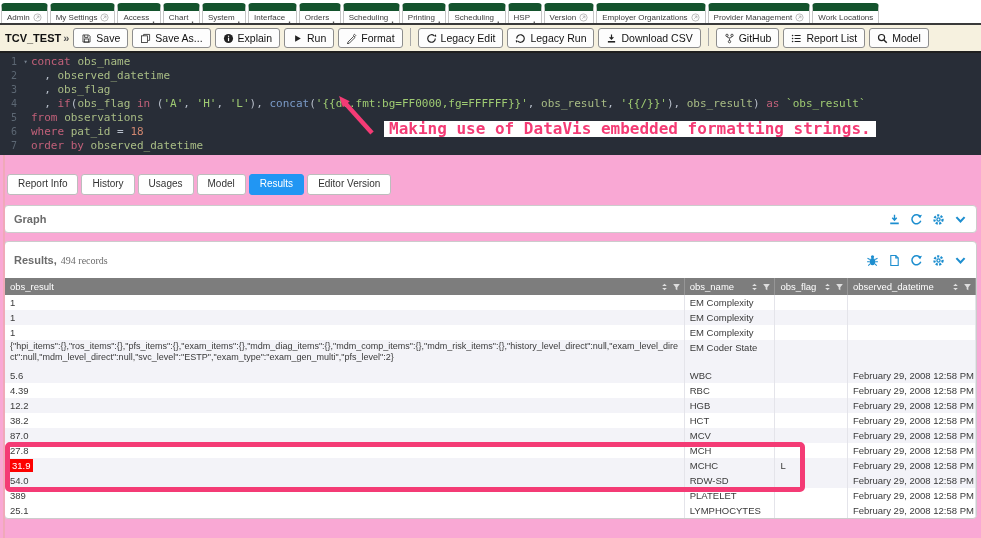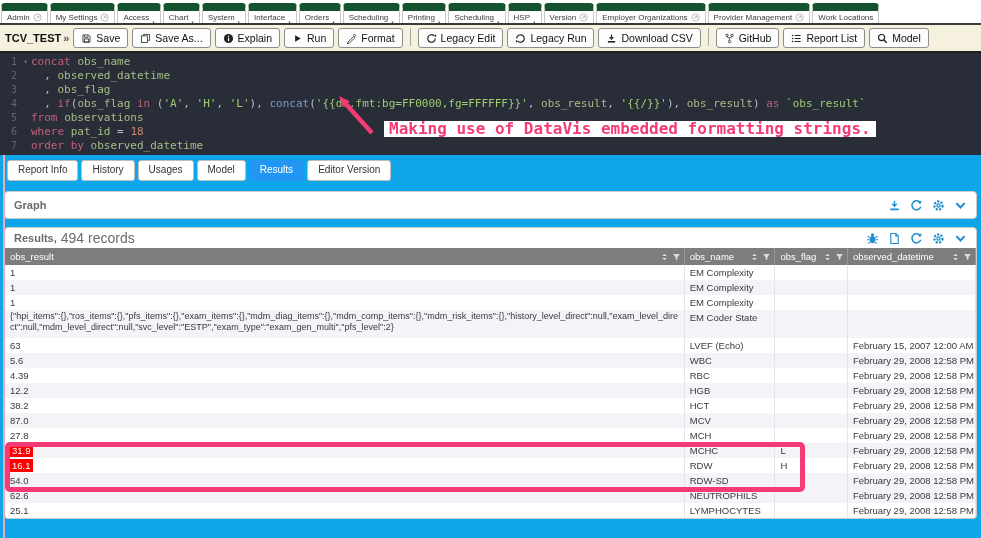--- a/index.html
+++ b/index.html
@@ -26,32 +26,32 @@
   
   .editor{position:relative;height:102px;background:#282d37;font-family:"DejaVu Sans Mono",monospace;font-size:11px;line-height:14px;padding:2px 0;color:#c0c5ce;}
   .eline{display:flex;white-space:pre;}
   .lnum{flex:0 0 20px;text-align:right;color:#5c6773;font-size:10px;padding-right:3px;}
   .fold{flex:0 0 11px;color:#77828f;font-size:7px;text-align:center;}
   .tk-kw{color:#c16079}.tk-id{color:#a9bd85}.tk-str{color:#9fcb72}.tk-fn{color:#7b9bc8}.tk-num{color:#d08770}.tk-pl{color:#b8bfca}
   .anno-arrow{position:absolute;left:330px;top:40px;width:60px;height:45px;pointer-events:none;}
   .anno-label{position:absolute;left:384px;top:68px;background:#fff;color:var(--pink);font-family:"DejaVu Sans Mono",monospace;font-weight:bold;font-size:16px;padding:1px 5px;white-space:nowrap;}
 
   
-  .content{position:absolute;top:155px;left:0;right:0;bottom:0;background:#0ea5e9;padding-top:2px;}
+  .content{position:absolute;top:155px;left:0;right:0;bottom:0;background:#f9a8d4;padding-top:16px;}
   .left-accent{position:absolute;left:3px;top:0;width:2px;bottom:0;background:#f0a9b9;}
   .tabbar{display:flex;gap:3px;padding:3px 0 0 7px;height:26px;}
   .ptab{background:#fff;border:1px solid #bdbdbd;border-radius:3px;padding:3px 10px;font-size:10px;color:#333;height:21px;white-space:nowrap;cursor:pointer;}
   .ptab.active{background:var(--tabblue);border-color:var(--tabblue);color:#fff;}
 
   .panel{background:#fff;border:1px solid #ccc;border-radius:4px;margin:8px 4px 0;overflow:hidden;}
   .phead{display:flex;align-items:center;padding:0 9px;}
   .phead.graph{height:26px;}
-  .phead.results{height:20px;}
+  .phead.results{height:36px;}
   .ptitle{font-weight:bold;font-size:11px;color:#6b6b6b;}
-  .psub{font-size:14px;color:#6b6b6b;margin-left:4px;}
+  .psub{font-size:10px;color:#6b6b6b;margin-left:4px;font-family:Liberation Serif, serif;}
   .picons{margin-left:auto;display:flex;gap:9px;align-items:center;color:var(--blue);}
   .picons .ic{display:inline-flex;cursor:pointer;}
   .picons .ic svg{width:13px;height:13px;}
 
   table.rtable{width:100%;border-collapse:collapse;table-layout:fixed;font-size:9.5px;}
   .rtable th{background:#7d7d7d;color:#fff;font-weight:normal;text-align:left;padding:2px 5px;height:17px;border-right:1px solid #969696;position:relative;font-size:9.5px;cursor:pointer;}
   .hicons{position:absolute;right:3px;top:50%;transform:translateY(-50%);display:flex;gap:3px;color:#dedede;}
   .hicons .ic{display:inline-flex;cursor:pointer;}
   .hicons .ic svg{width:9px;height:9px;}
   .rtable td{padding:1px 5px;color:#3a3a3a;border-right:1px solid #e4e4ea;height:15px;overflow:hidden;vertical-align:top;line-height:13px;white-space:nowrap;}
@@ -464,26 +464,20 @@
               <td>EM Complexity</td>
               <td></td>
               <td></td>
             </tr>
             <tr class="alt">
               <td class="wrap">{"hpi_items":{},"ros_items":{},"pfs_items":{},"exam_items":{},"mdm_diag_items":{},"mdm_comp_items":{},"mdm_risk_items":{},"history_level_direct":null,"exam_level_direct":null,"mdm_level_direct":null,"svc_level":"ESTP","exam_type":"exam_gen_multi","pfs_level":2}</td>
               <td>EM Coder State</td>
               <td></td>
               <td></td>
             </tr>
-            <tr>
-              <td>63</td>
-              <td>LVEF (Echo)</td>
-              <td></td>
-              <td>February 15, 2007 12:00 AM</td>
-            </tr>
             <tr class="alt">
               <td>5.6</td>
               <td>WBC</td>
               <td></td>
               <td>February 29, 2008 12:58 PM</td>
             </tr>
             <tr>
               <td>4.39</td>
               <td>RBC</td>
               <td></td>
@@ -512,35 +506,29 @@
               <td>MCH</td>
               <td></td>
               <td>February 29, 2008 12:58 PM</td>
             </tr>
             <tr class="alt">
               <td><span class="chip">31.9</span></td>
               <td>MCHC</td>
               <td>L</td>
               <td>February 29, 2008 12:58 PM</td>
             </tr>
-            <tr>
-              <td><span class="chip">16.1</span></td>
-              <td>RDW</td>
-              <td>H</td>
-              <td>February 29, 2008 12:58 PM</td>
-            </tr>
             <tr class="alt">
               <td>54.0</td>
               <td>RDW-SD</td>
               <td></td>
               <td>February 29, 2008 12:58 PM</td>
             </tr>
-            <tr class="alt">
-              <td>62.6</td>
-              <td>NEUTROPHILS</td>
+            <tr>
+              <td>389</td>
+              <td>PLATELET</td>
               <td></td>
               <td>February 29, 2008 12:58 PM</td>
             </tr>
             <tr>
               <td>25.1</td>
               <td>LYMPHOCYTES</td>
               <td></td>
               <td>February 29, 2008 12:58 PM</td>
             </tr>
           </tbody>

